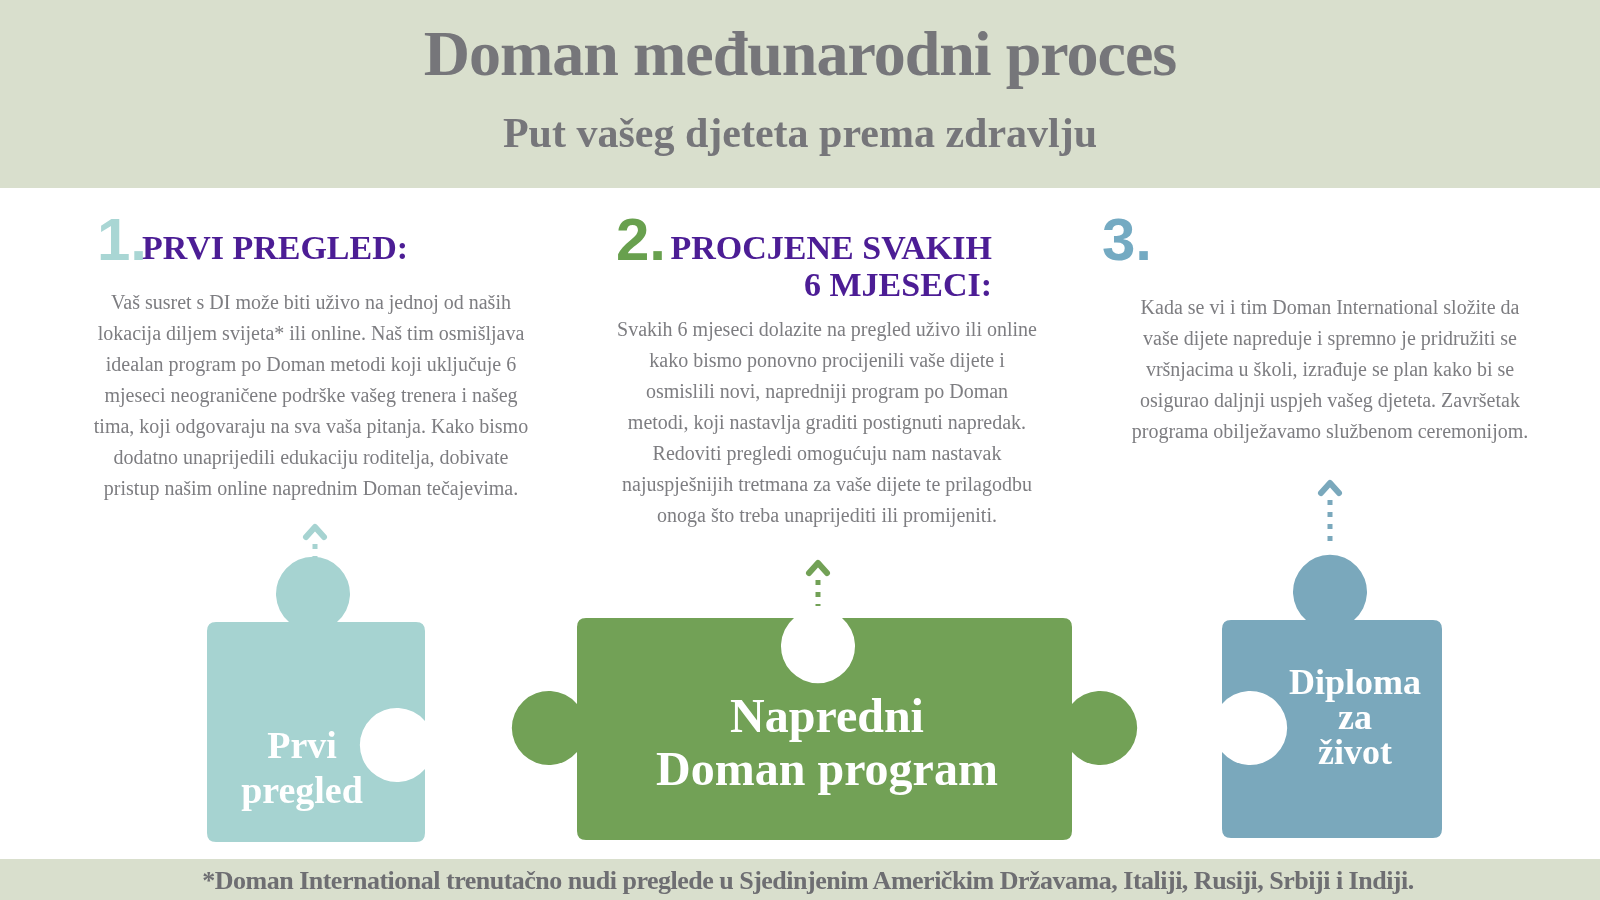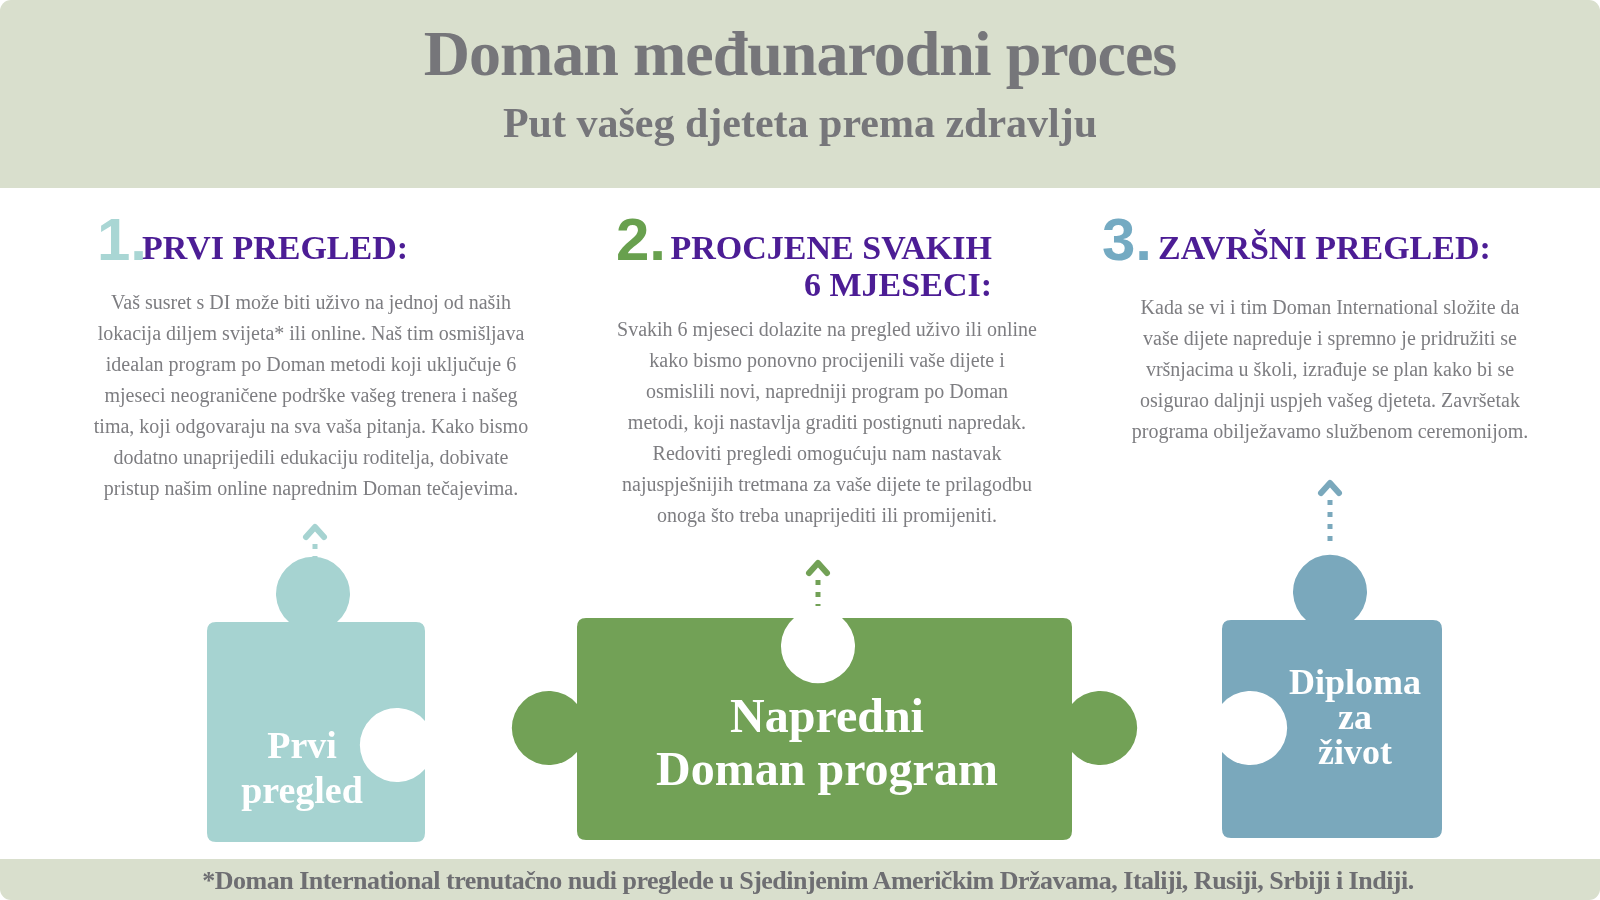--- a/index.html
+++ b/index.html
@@ -1,33 +1,32 @@
 <!DOCTYPE html>
 <html><head>
 <meta charset="utf-8">
 <style>
   html,body { margin:0; padding:0; }
   .page {
     position:relative; width:1600px; height:900px;
     background:#ffffff; overflow:hidden;
     font-family:"Liberation Serif", serif;
-    border-radius:11px;
   }
   .band {
     position:absolute; left:0; width:1600px; background:#d9dfcd;
   }
   .band-top { top:0; height:188px; }
   .band-bottom { top:859px; height:41px; }
   .title {
     position:absolute; top:22px; left:0; width:1600px; text-align:center;
     font-weight:bold; font-size:64px; line-height:64px; color:#76767a;
     letter-spacing:-1px;
   }
   .subtitle {
-    position:absolute; top:102px; left:0; width:1600px; text-align:center;
+    position:absolute; top:112px; left:0; width:1600px; text-align:center;
     font-weight:bold; font-size:42px; line-height:42px; color:#76767a;
   }
   .num {
     position:absolute; top:210px;
     font-family:"Liberation Sans", sans-serif;
     font-weight:bold; font-size:60px; line-height:60px;
   }
   .num-1 { left:97px;  color:#a9d6d4; }
   .num-2 { left:616px; color:#68a04e; }
   .num-3 { left:1102px; color:#74aac2; }
@@ -84,21 +83,20 @@
 6 MJESECI:</div>
   <div class="body-text body-2">Svakih 6 mjeseci dolazite na pregled uživo ili online
 kako bismo ponovno procijenili vaše dijete i
 osmislili novi, napredniji program po Doman
 metodi, koji nastavlja graditi postignuti napredak.
 Redoviti pregledi omogućuju nam nastavak
 najuspješnijih tretmana za vaše dijete te prilagodbu
 onoga što treba unaprijediti ili promijeniti.</div>
 
   <div class="num num-3">3.</div>
-  <div class="heading heading-3">ZAVRŠNI PREGLED:</div>
   <div class="body-text body-3">Kada se vi i tim Doman International složite da
 vaše dijete napreduje i spremno je pridružiti se
 vršnjacima u školi, izrađuje se plan kako bi se
 osigurao daljnji uspjeh vašeg djeteta. Završetak
 programa obilježavamo službenom ceremonijom.</div>
 
   <svg class="puzzle-svg" width="1600" height="900" viewBox="0 0 1600 900">
 
     <g>
       <path d="M 306,537 L 315,527 L 324,537" fill="none" stroke-width="6" stroke-linecap="round" stroke-linejoin="round" stroke="#a6d3d1"></path>

